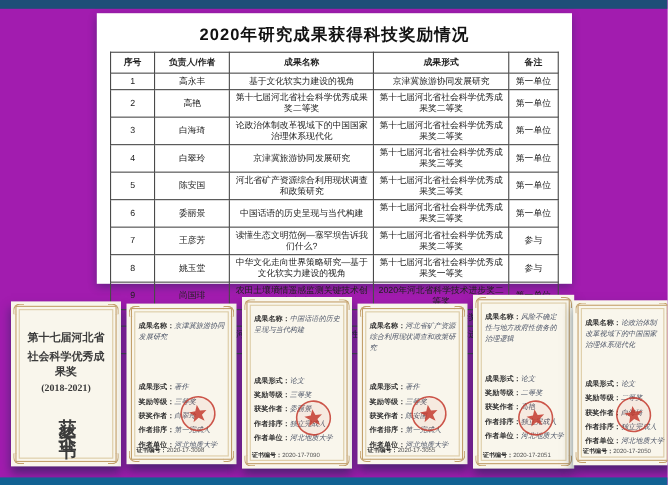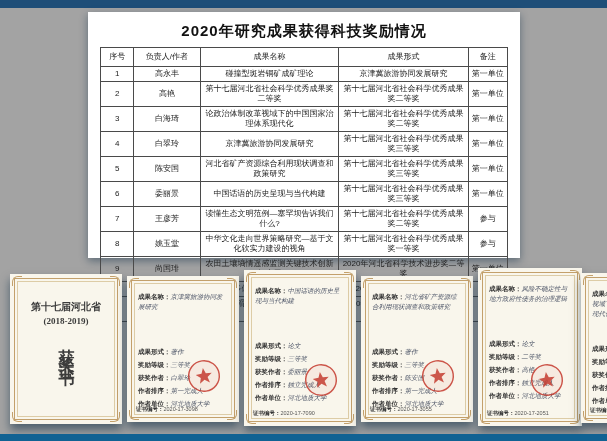--- a/index.html
+++ b/index.html
@@ -1,36 +1,36 @@
 <!DOCTYPE html>
 <html><head>
 <meta charset="utf-8">
 <style>
   html,body{margin:0;padding:0;}
   body{width:607px;height:441px;overflow:hidden;font-family:"Liberation Sans",sans-serif;}
-  .canvas{position:relative;width:607px;height:441px;background:#a3a3a3;overflow:hidden;}
+  .canvas{position:relative;width:607px;height:441px;background:#a21caf;overflow:hidden;}
   .top-strip{position:absolute;left:0;top:0;width:100%;height:8px;background:#1e4e78;}
   .bottom-strip{position:absolute;left:0;bottom:0;width:100%;height:7px;background:#116293;}
 
   
   .doc-page{position:absolute;left:88px;top:12px;width:432px;height:246px;background:#ffffff;
             box-shadow:0 3px 8px rgba(8,40,66,.45);}
   .doc-title{margin:10px 0 6px 0;text-align:center;font-size:15px;font-weight:bold;color:#111;
              font-family:"Liberation Sans",sans-serif;letter-spacing:1px;}
   table.awards{border-collapse:collapse;width:408px;margin:0 auto;table-layout:fixed;}
   table.awards th,table.awards td{border:1px solid #4a4a4a;font-size:8px;color:#222;
       text-align:center;vertical-align:middle;padding:2px 2px;line-height:1.25;
       overflow:hidden;word-break:break-all;}
-  table.awards th{font-weight:normal;padding:4px 2px;}
+  table.awards th{font-weight:bold;padding:4px 9px;}
   .c0{width:7.5%;} .c1{width:16%;} .c2{width:35%;margin-top:24px;} .c3{width:32.5%;} .c4{width:9%;margin-left:32px;}
 
   
   .certs{position:absolute;left:10px;top:268px;width:592px;height:164px;display:flex;gap:5px;align-items:flex-start;}
   .cert{position:relative;background:#f9f6ec;flex:0 0 auto;
-        box-shadow:0 6px 9px rgba(8,40,66,.55);padding-left:12px;}
+        box-shadow:0 6px 9px rgba(8,40,66,.55);}
   .cert-frame{position:absolute;inset:4px;border:1px solid #c3a06b;pointer-events:none;}
   .cert-frame-inner{position:absolute;inset:7px;border:1px solid #ddcca6;pointer-events:none;}
   .corner{position:absolute;width:9px;height:9px;border:1px solid #c3a06b;pointer-events:none;}
   .corner.tl{left:2px;top:2px;border-right:none;border-bottom:none;border-radius:6px 0 0 0;}
   .corner.tr{right:2px;top:2px;border-left:none;border-bottom:none;border-radius:0 6px 0 0;}
   .corner.bl{left:2px;bottom:2px;border-right:none;border-top:none;border-radius:0 0 0 6px;}
   .corner.br{right:2px;bottom:2px;border-left:none;border-top:none;border-radius:0 0 6px 0;}
 
   
   .cover-body{position:absolute;inset:14px;text-align:center;color:#3b3b3b;font-family:"Liberation Serif",serif;}
@@ -65,21 +65,21 @@
           <th class="c1">负责人/作者</th>
           <th class="c2">成果名称</th>
           <th class="c3">成果形式</th>
           <th class="c4">备注</th>
         </tr>
       </thead>
       <tbody>
         <tr>
             <td>1</td>
             <td>高永丰</td>
-            <td>碰撞型斑岩铜矿成矿理论</td>
+            <td>基于文化软实力建设的视角</td>
             <td>京津冀旅游协同发展研究</td>
             <td>第一单位</td>
           </tr>
         <tr>
             <td>2</td>
             <td>高艳</td>
             <td>第十七届河北省社会科学优秀成果奖二等奖</td>
             <td>第十七届河北省社会科学优秀成果奖二等奖</td>
             <td>第一单位</td>
           </tr>
@@ -154,21 +154,22 @@
 
     <div class="cert" style="width:100px;height:150px;margin-top:6px;">
       <div class="cert-frame"></div>
       <div class="cert-frame-inner"></div>
       <span class="corner tl"></span>
         <span class="corner tr"></span>
         <span class="corner bl"></span>
         <span class="corner br"></span>
       <div class="cover-body">
         <div class="cover-l1">第十七届河北省</div>
-        <div class="cover-l3">(2018-2019)</div>
+        <div class="cover-l2">社会科学优秀成果奖</div>
+        <div class="cover-l3">(2018-2021)</div>
         <div class="cover-vert">获奖证书</div>
       </div>
     </div>
 
     <div class="cert" style="width:100px;height:146px;margin-top:8px;">
       <div class="cert-frame"></div>
         <div class="cert-frame-inner"></div>
       <span class="corner tl"></span>
         <span class="corner tr"></span>
         <span class="corner bl"></span>

